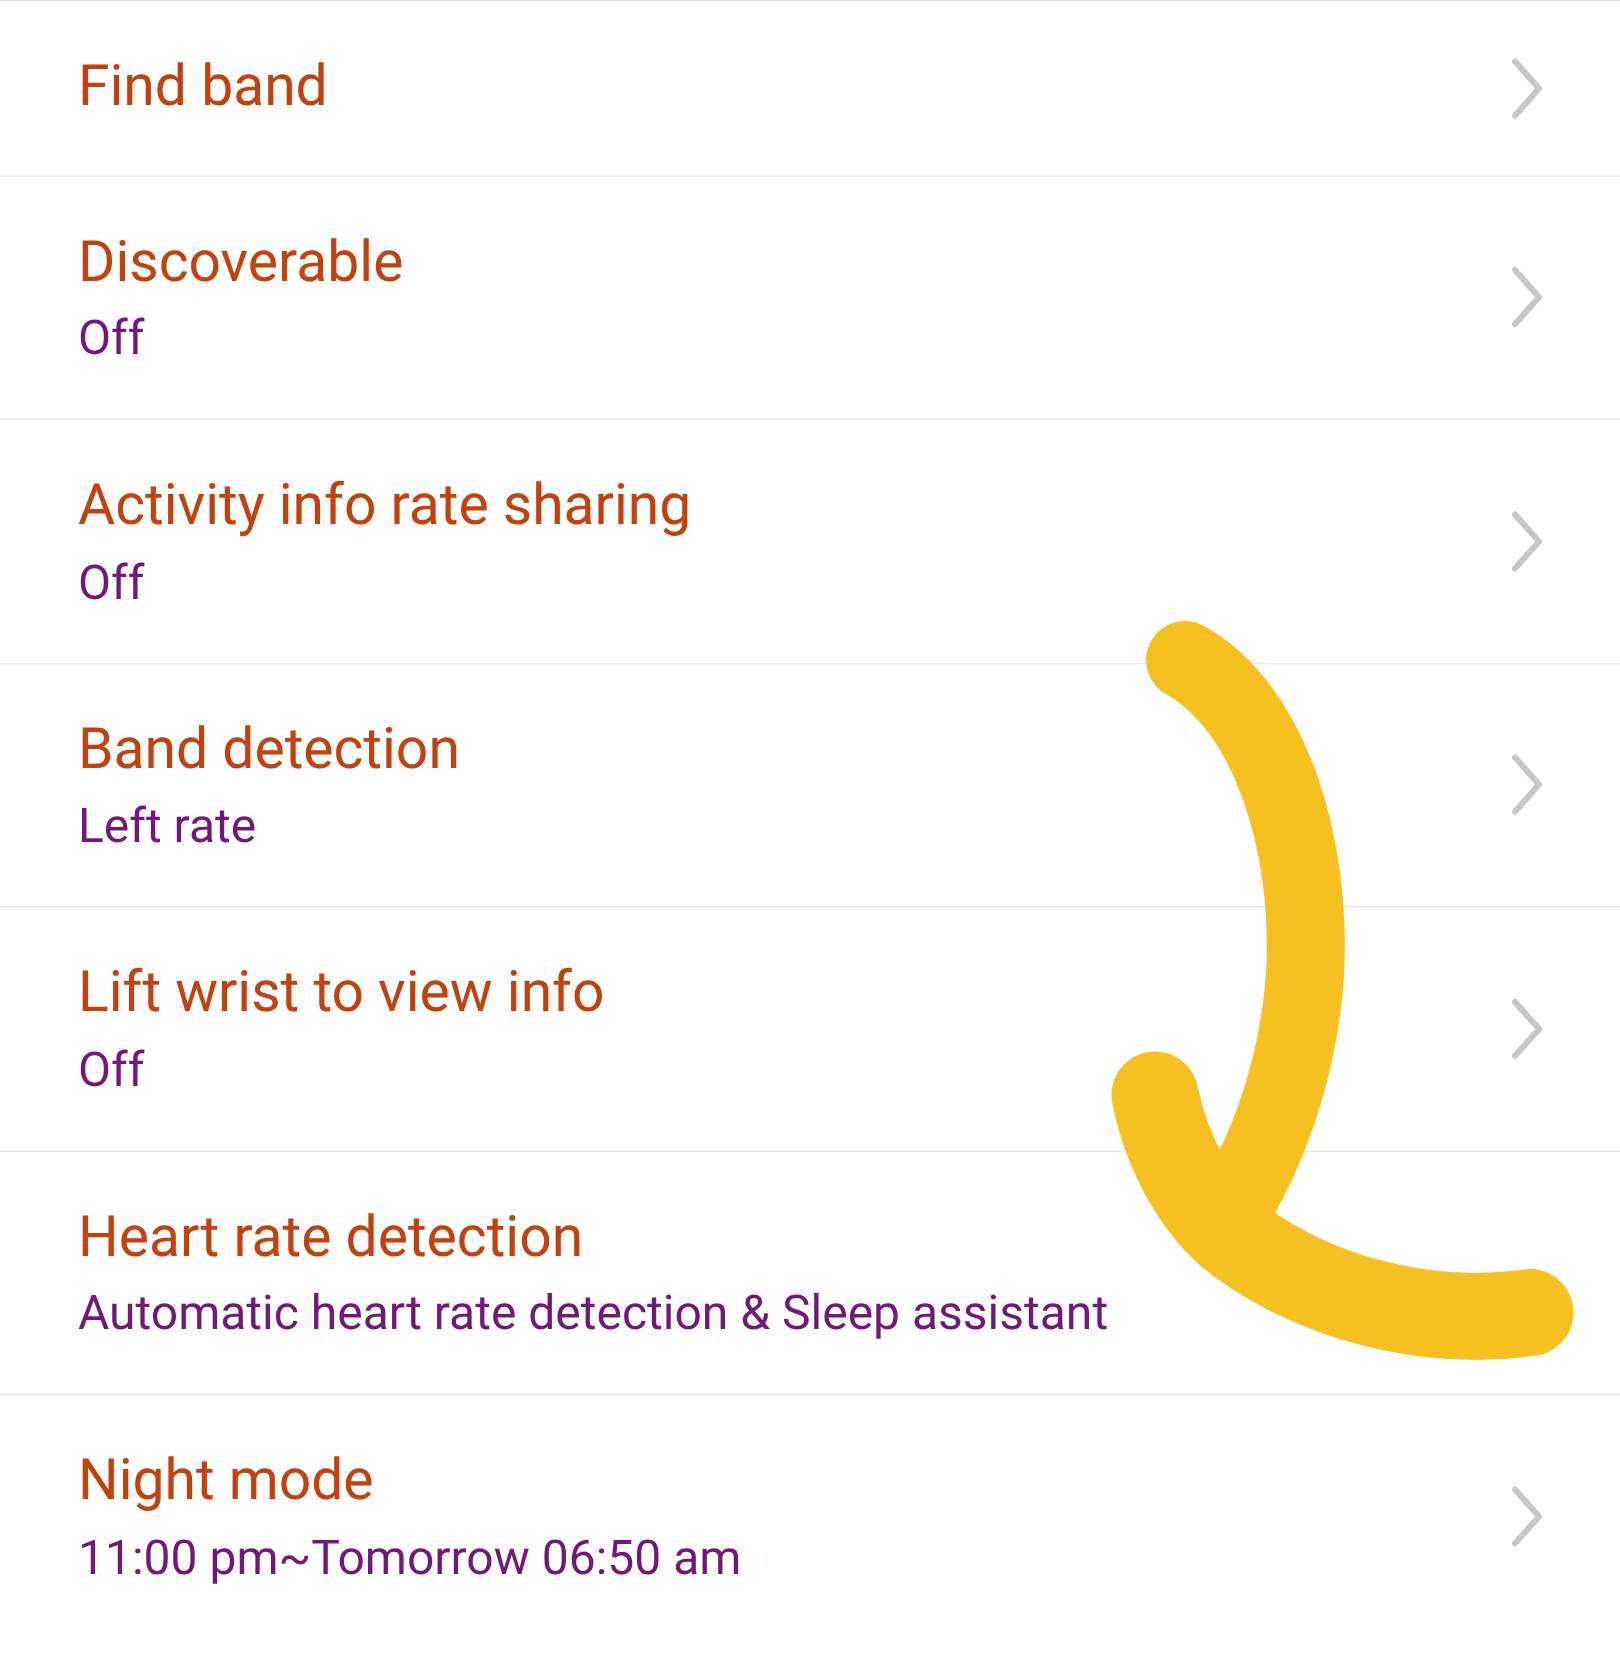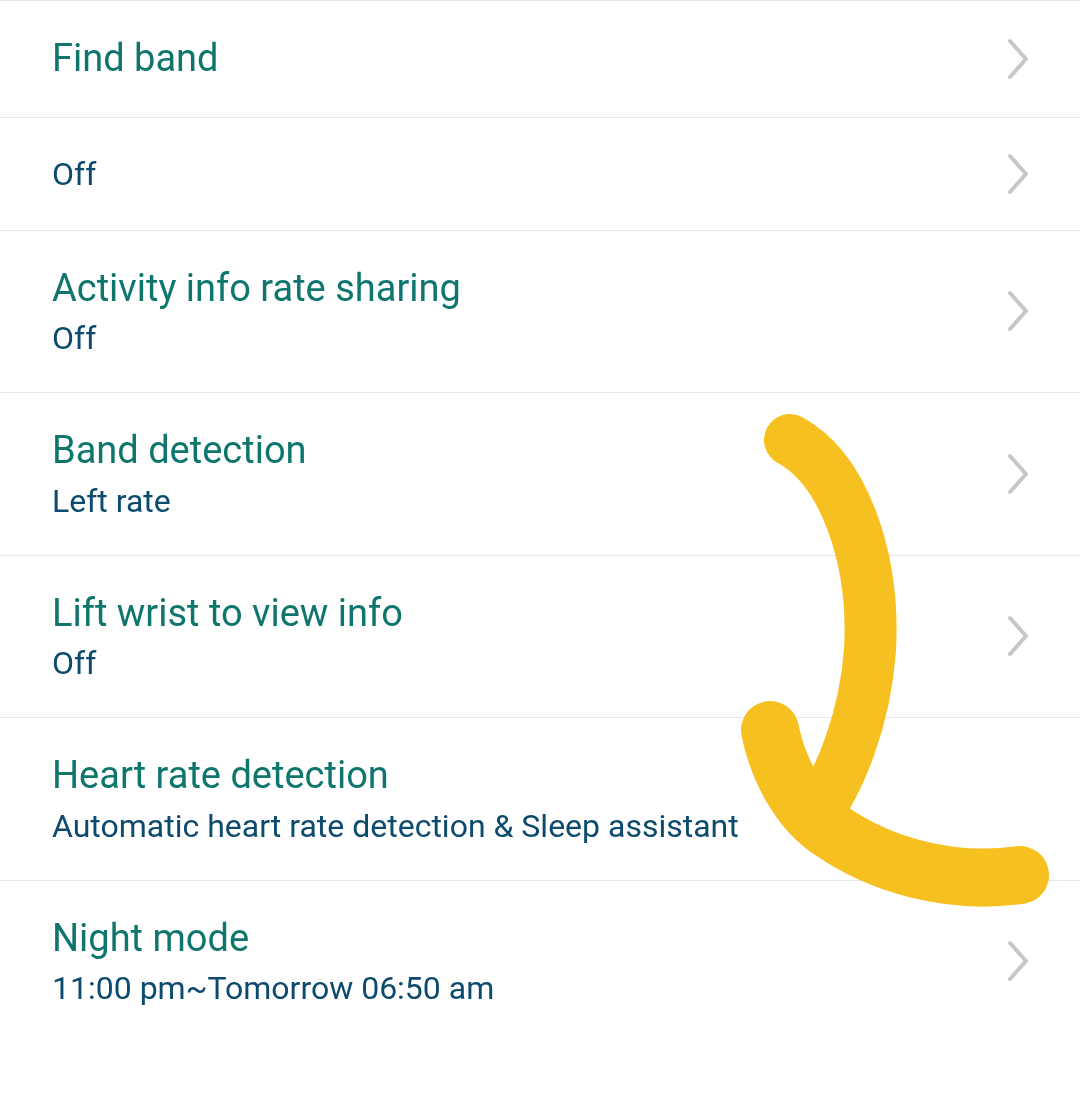--- a/index.html
+++ b/index.html
@@ -26,26 +26,26 @@
     border-bottom: 1px solid #e9e9e9;
     background: #fff;
     min-height: 90px;
     box-sizing: border-box;
   }
   .row.no-chevron .chevron { visibility: hidden; }
   .row-text { display: flex; flex-direction: column; gap: 6px; }
   .title {
     font-size: 38px;
     font-weight: 400;
-    color: #0f766e;
+    color: #c2410c;
     line-height: 1.25;
   }
   .subtitle {
     font-size: 32px;
-    color: #0c4a6e;
+    color: #701a75;
     line-height: 1.25;
   }
   .chevron {
     flex: 0 0 auto;
     margin-left: 24px;
   }
   .chevron svg { display: block; }
   .annotation-layer {
     position: absolute;
     top: 0; left: 0;
@@ -65,20 +65,21 @@
     </div>
     <span class="chevron">
       <svg width="26" height="44" viewBox="0 0 26 44" fill="none">
           <path d="M4 4 L20 22 L4 40" stroke="#c7c7c7" stroke-width="4" stroke-linecap="round" stroke-linejoin="round"></path>
         </svg>
     </span>
   </div>
 
   <div class="row">
     <div class="row-text">
+      <span class="title">Discoverable</span>
       <span class="subtitle">Off</span>
     </div>
     <span class="chevron">
       <svg width="26" height="44" viewBox="0 0 26 44" fill="none">
           <path d="M4 4 L20 22 L4 40" stroke="#c7c7c7" stroke-width="4" stroke-linecap="round" stroke-linejoin="round"></path>
         </svg>
     </span>
   </div>
 
   <div class="row">

